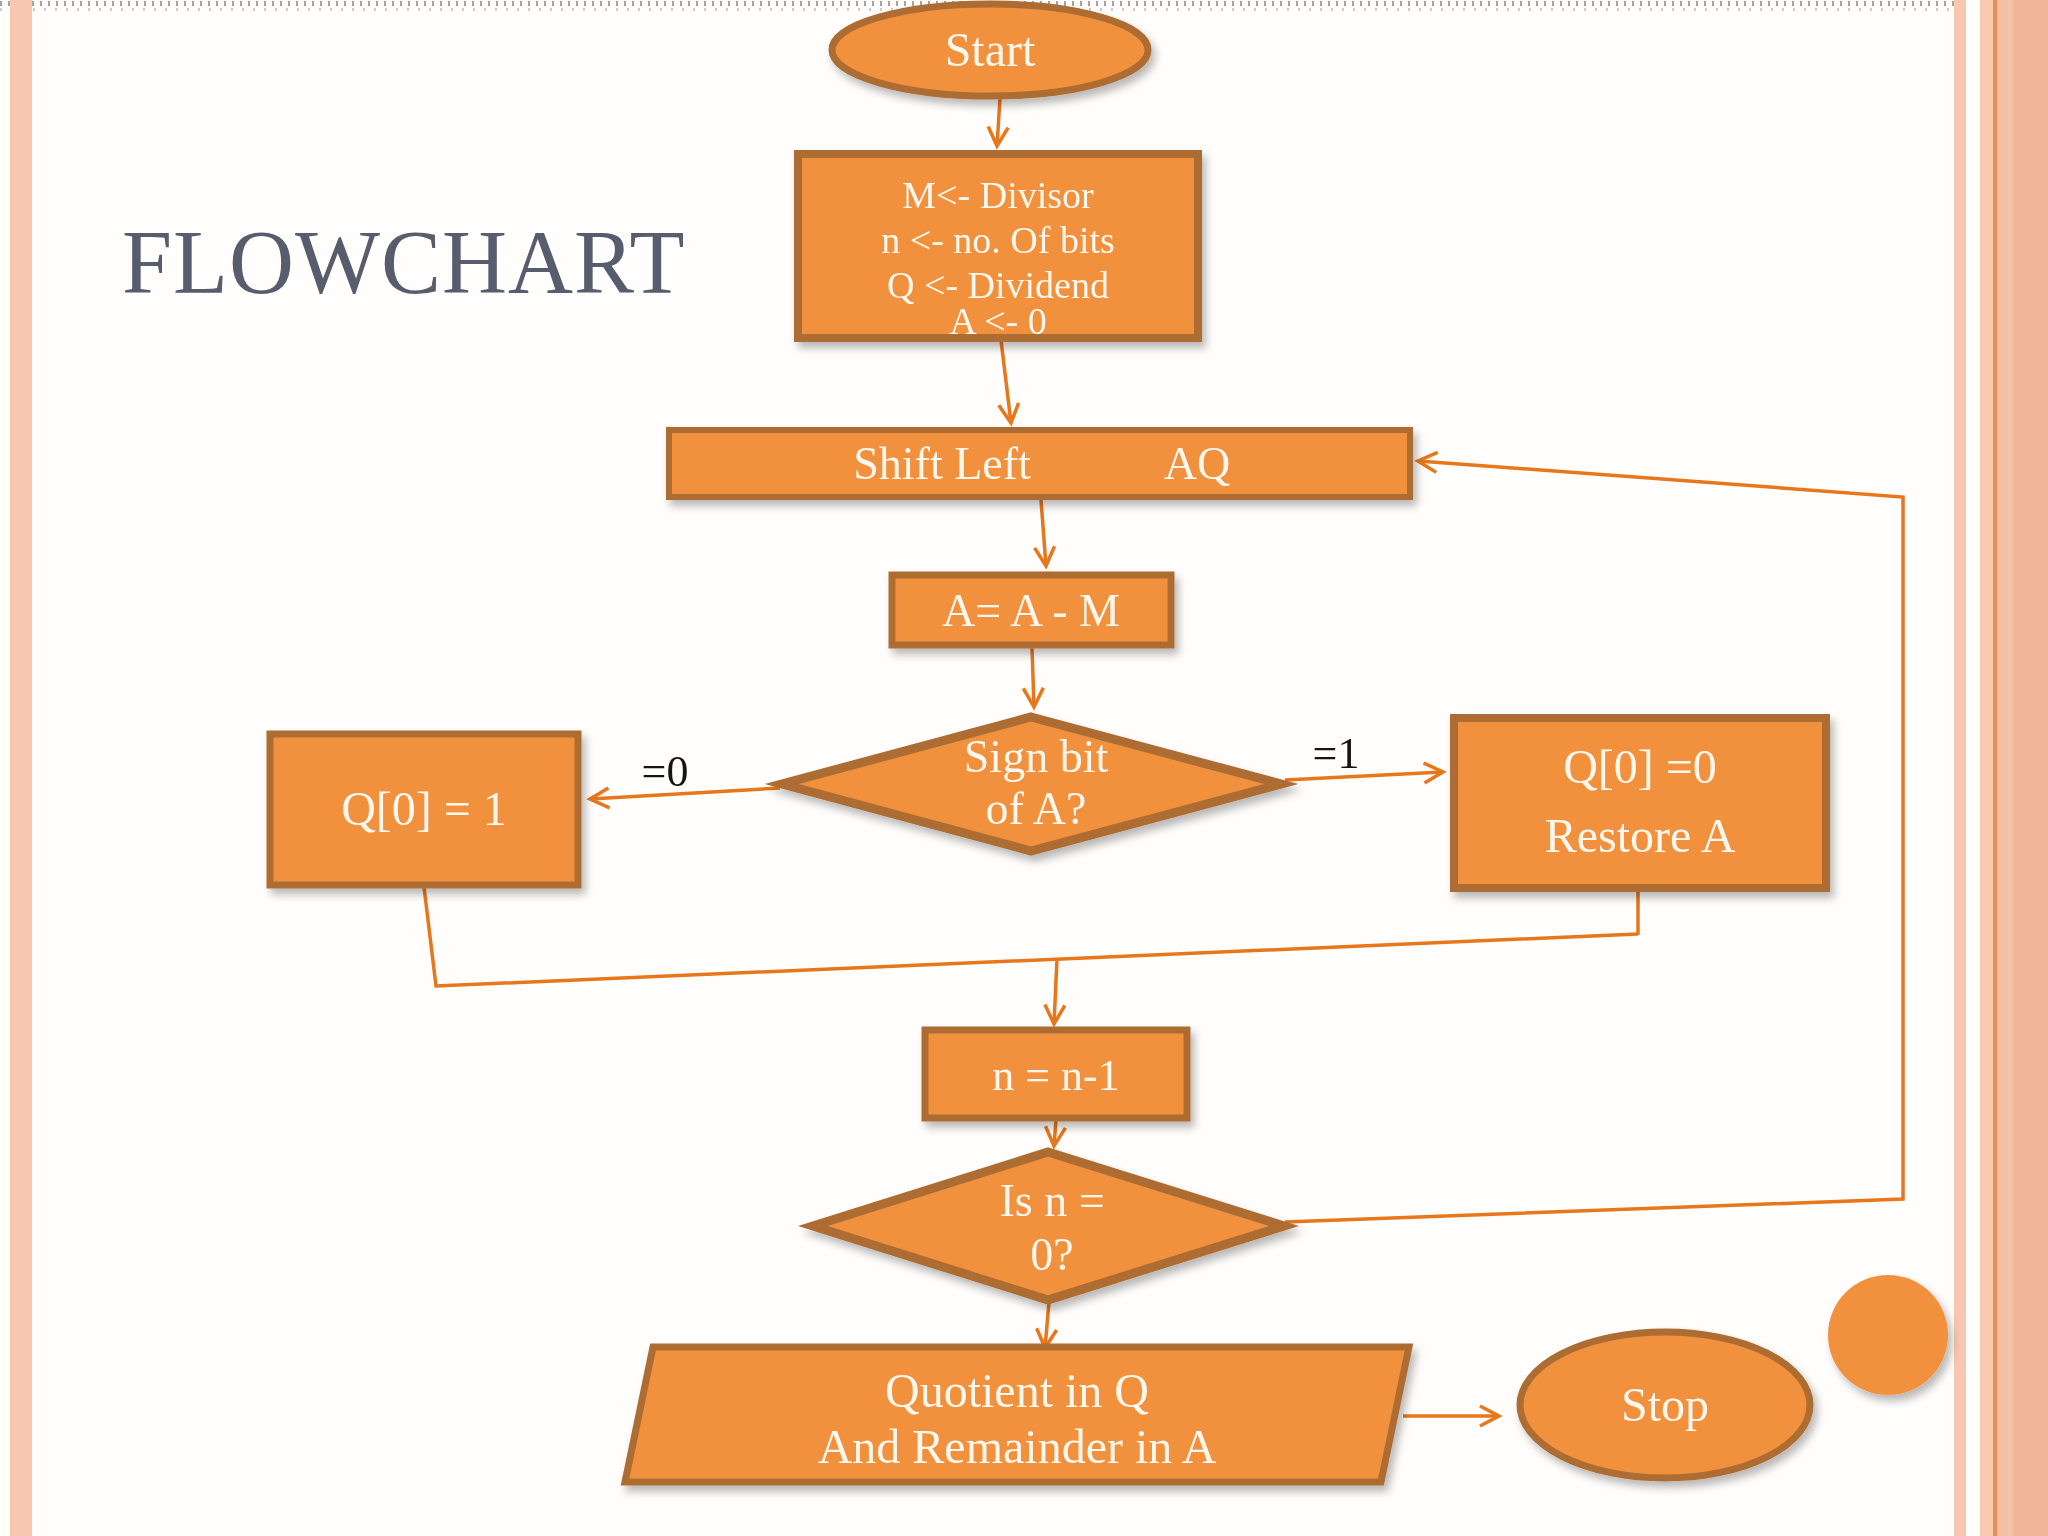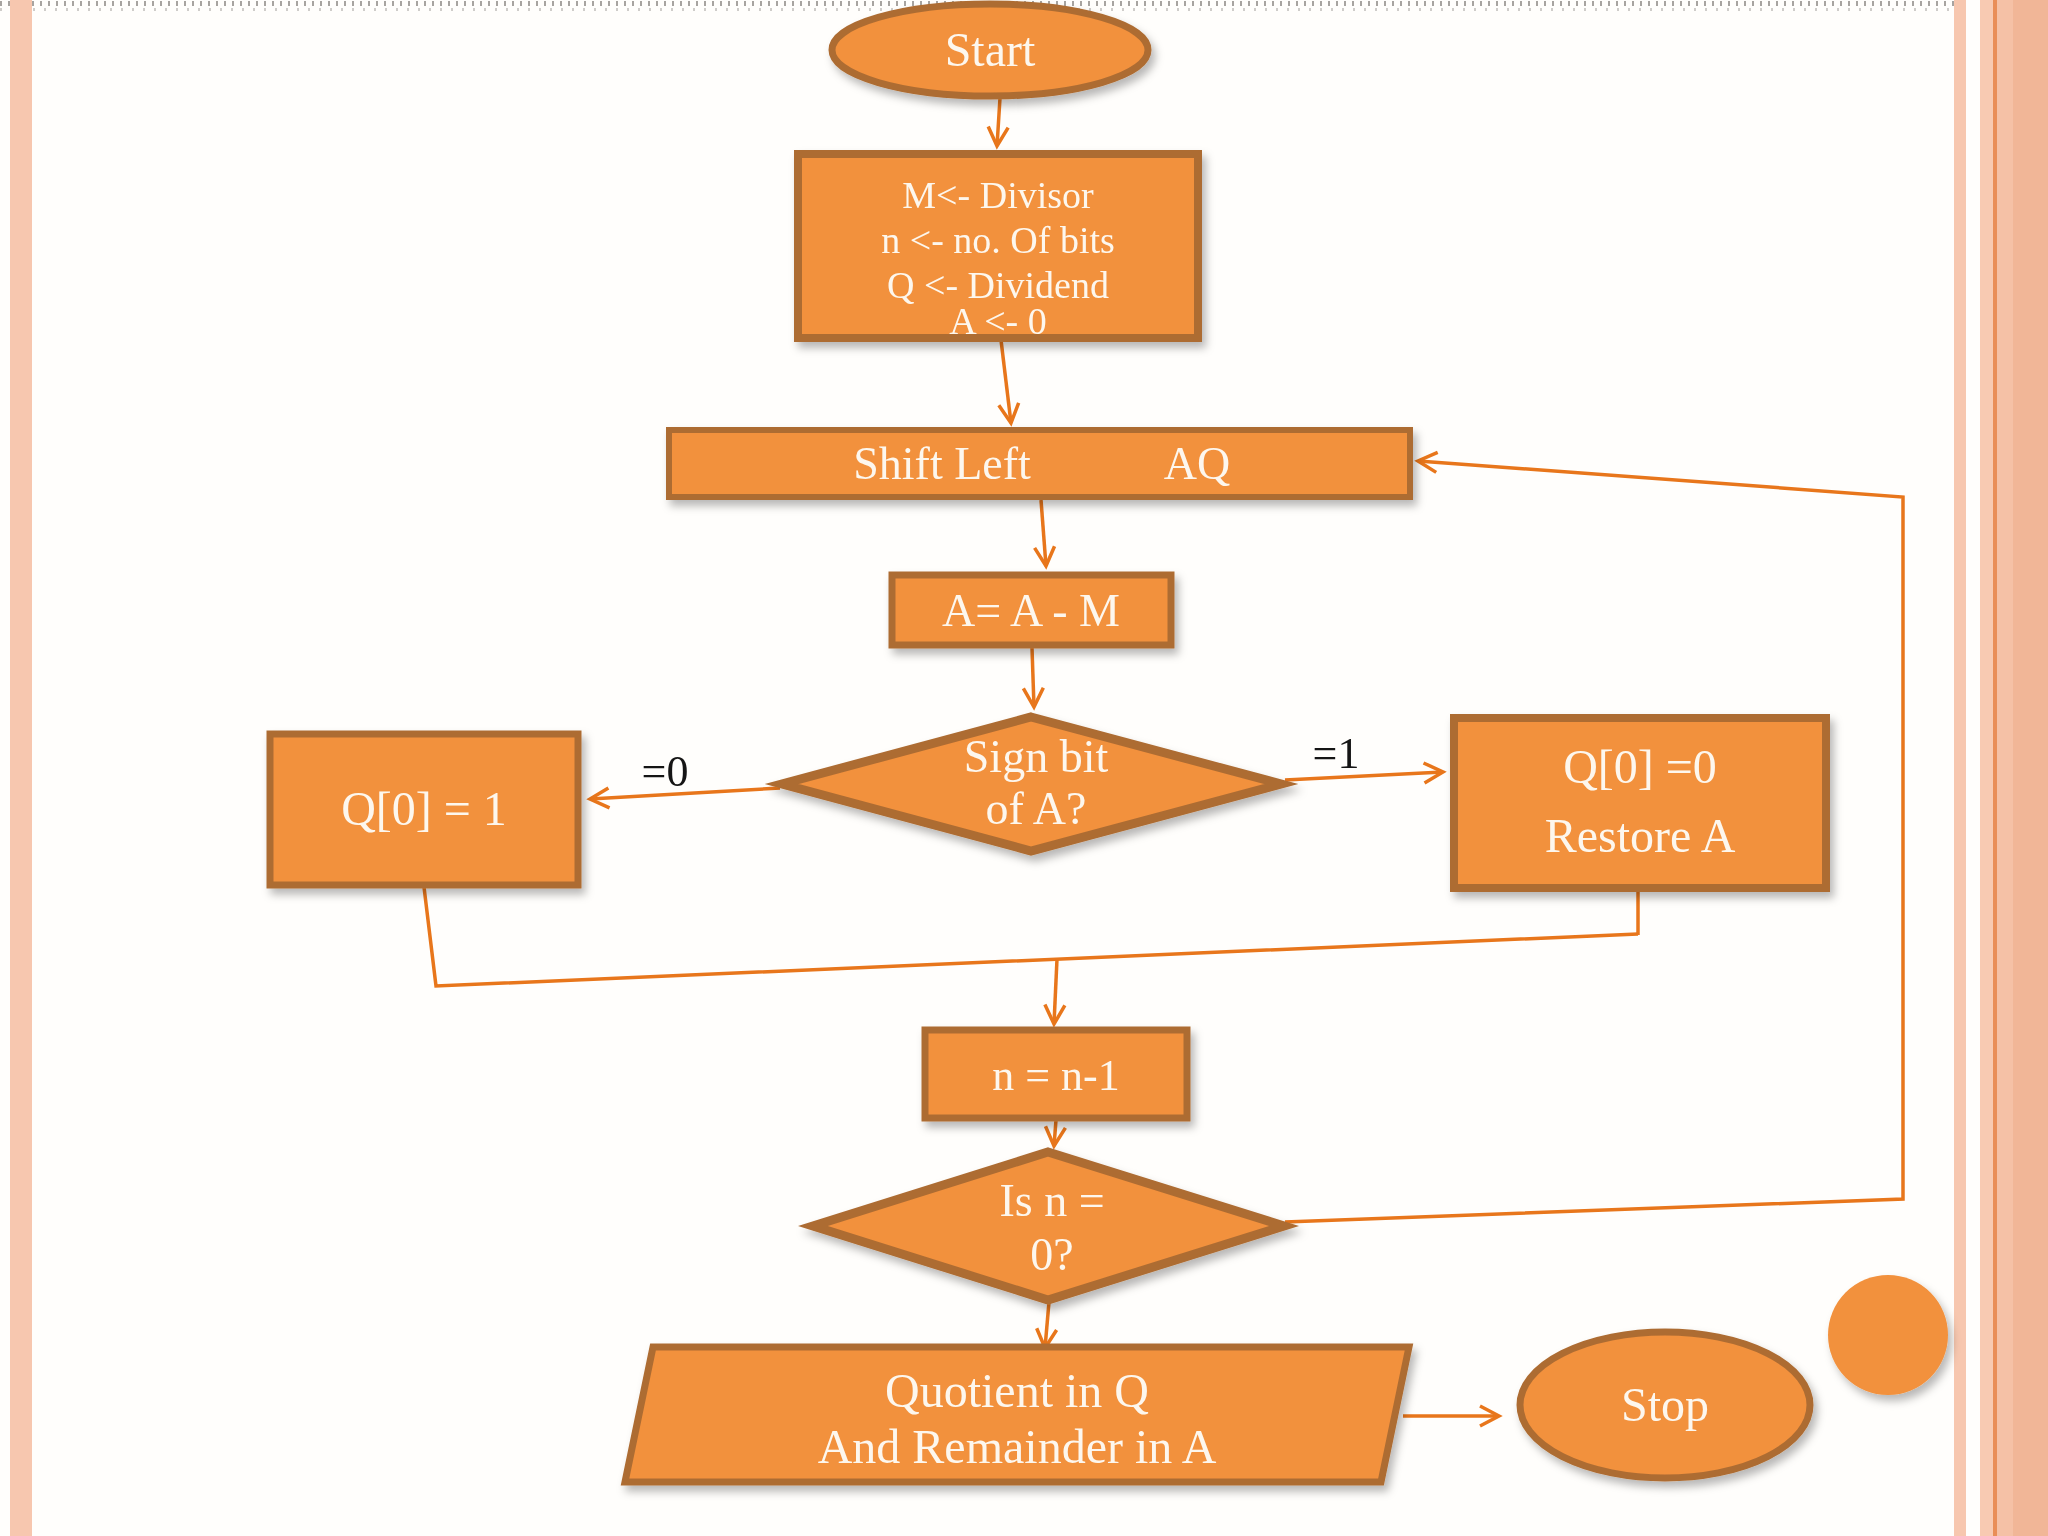--- a/index.html
+++ b/index.html
@@ -48,20 +48,21 @@
 </head>
 <body>
 
 <div class="slide">
 
   <div class="top-pattern"></div>
   <div class="stripe-left"></div>
   <div class="stripe-right-thin"></div>
   <div class="stripe-right-band"></div>
 
+  <div class="title">FLOWCHART</div>
 
   <svg class="flow" width="2048" height="1536" viewBox="0 0 2048 1536">
     <defs>
       <marker id="arw" markerUnits="userSpaceOnUse" markerWidth="30" markerHeight="30" refX="24" refY="15" orient="auto">
         <path d="M5,5 L24,15 L5,25" fill="none" stroke="#E8761B" stroke-width="3.5"></path>
       </marker>
       <filter id="ds" x="-25%" y="-25%" width="150%" height="160%">
         <feDropShadow dx="4" dy="6" stdDeviation="4" flood-color="#000000" flood-opacity="0.28"></feDropShadow>
       </filter>
     </defs>

